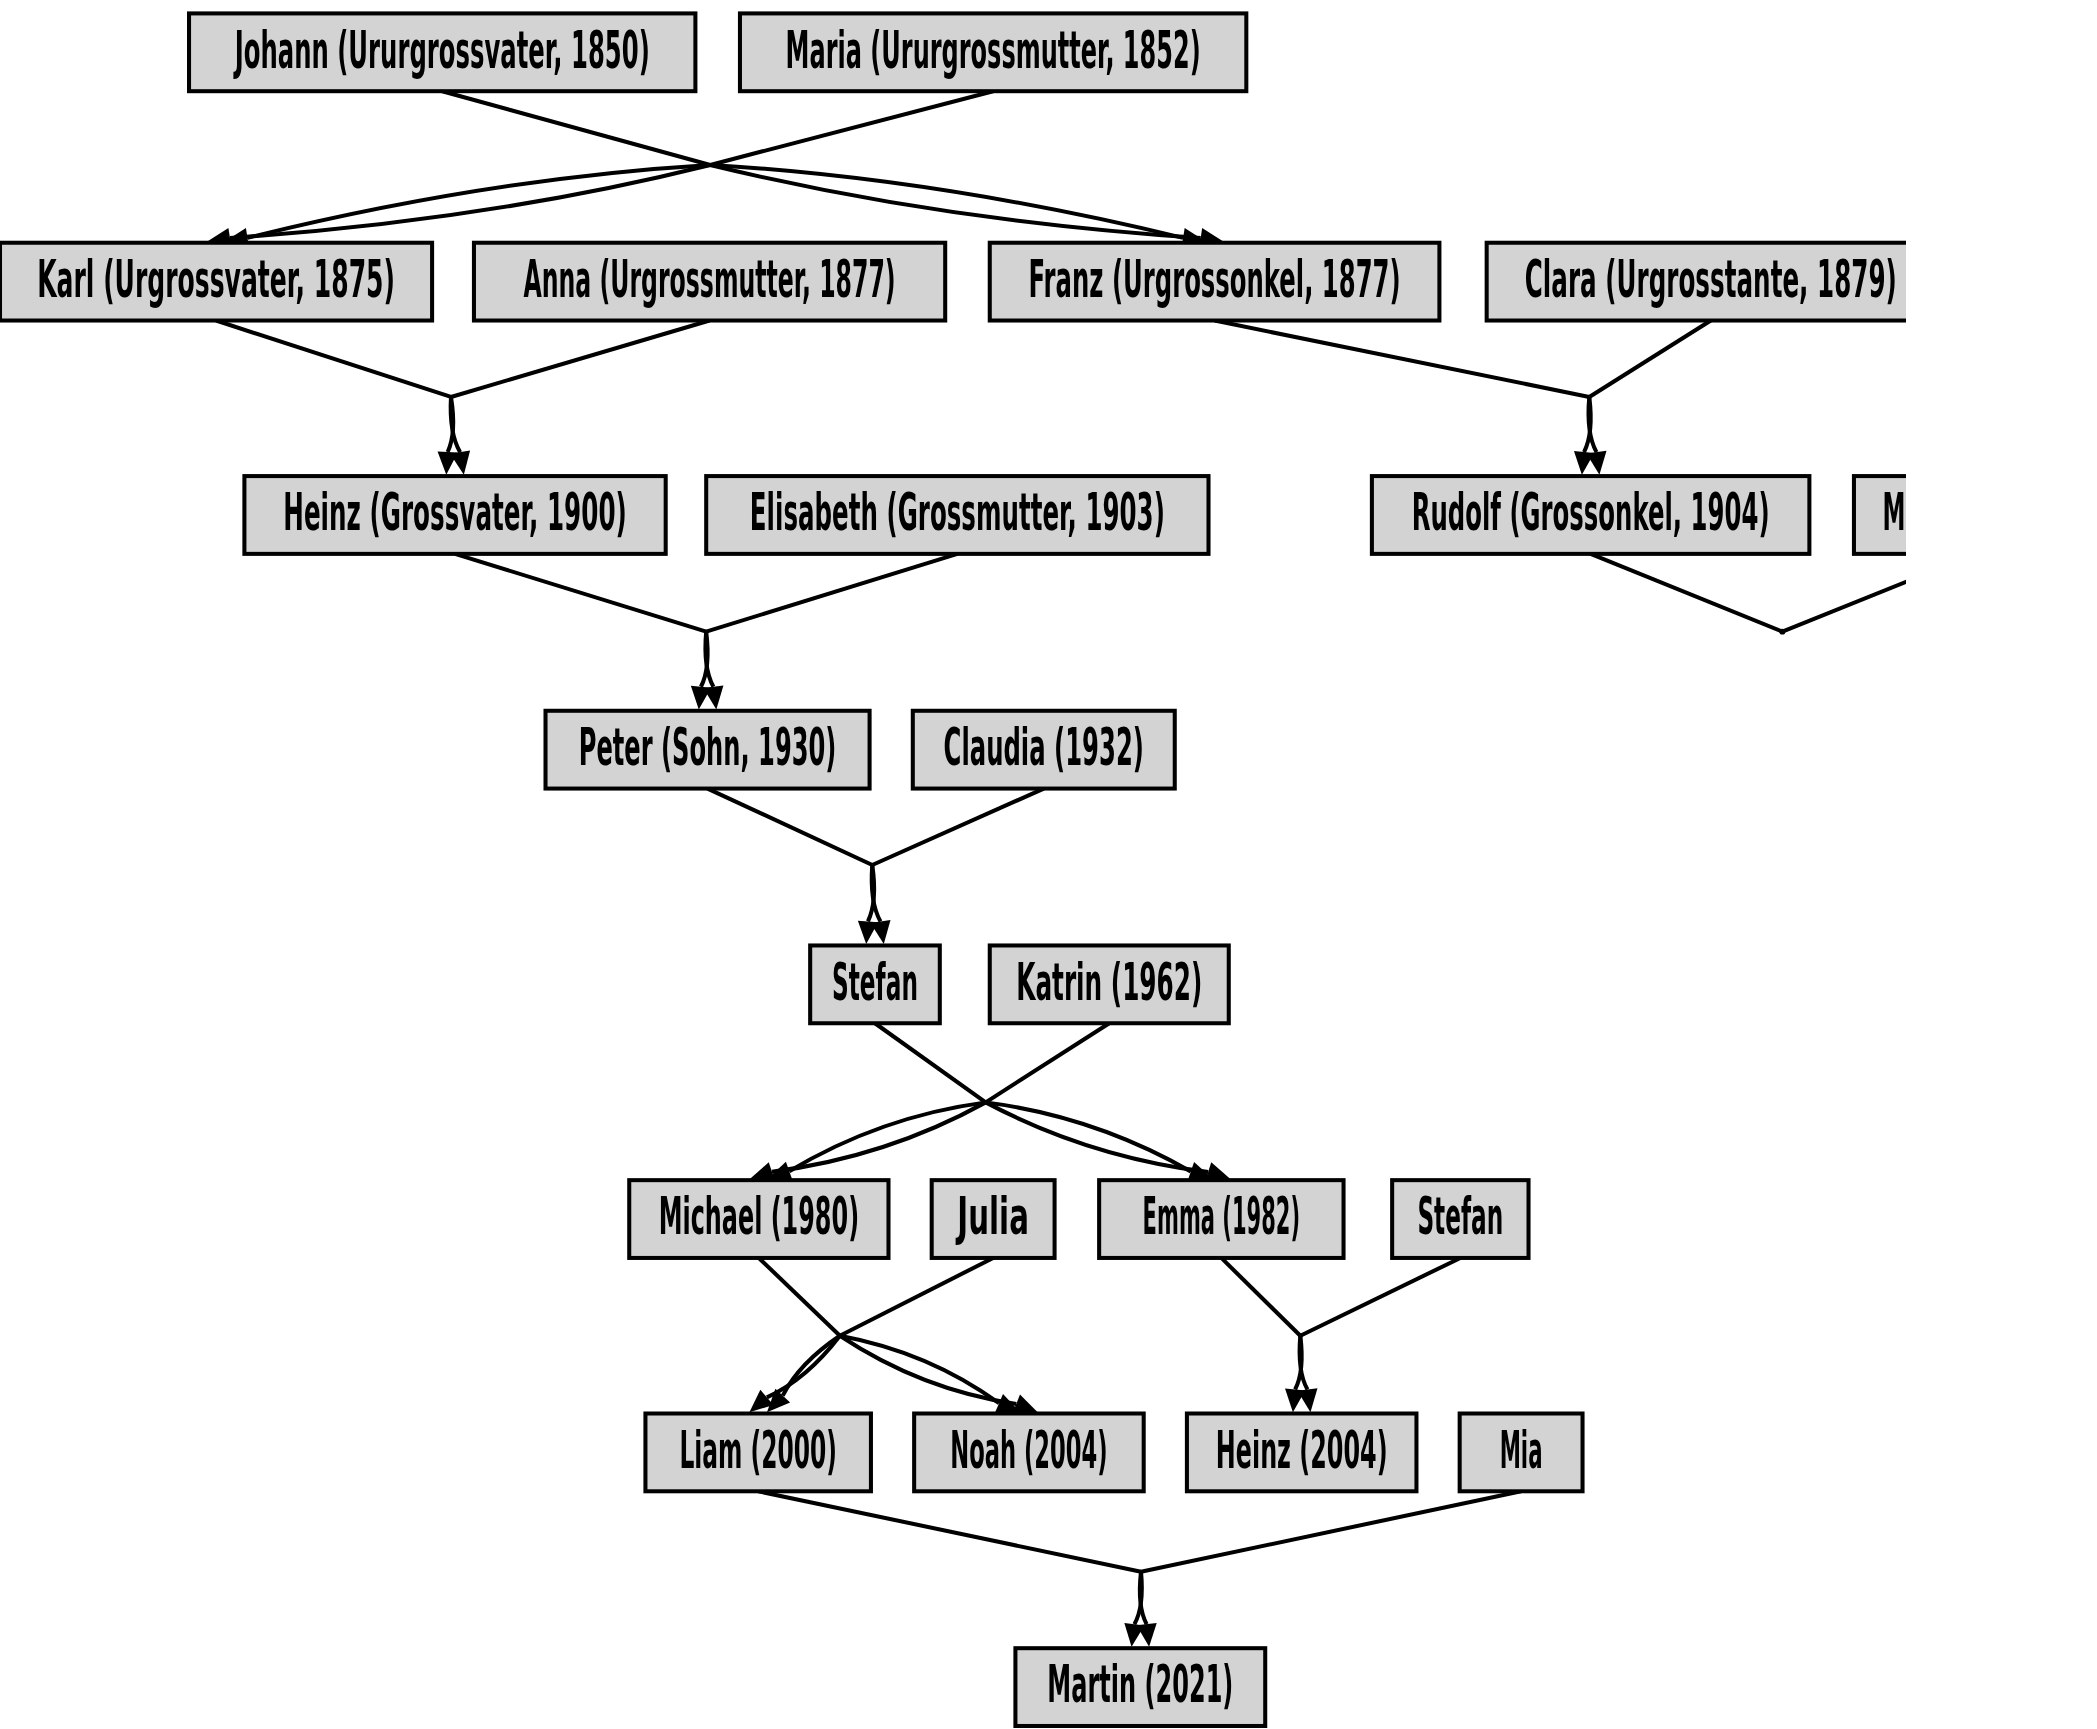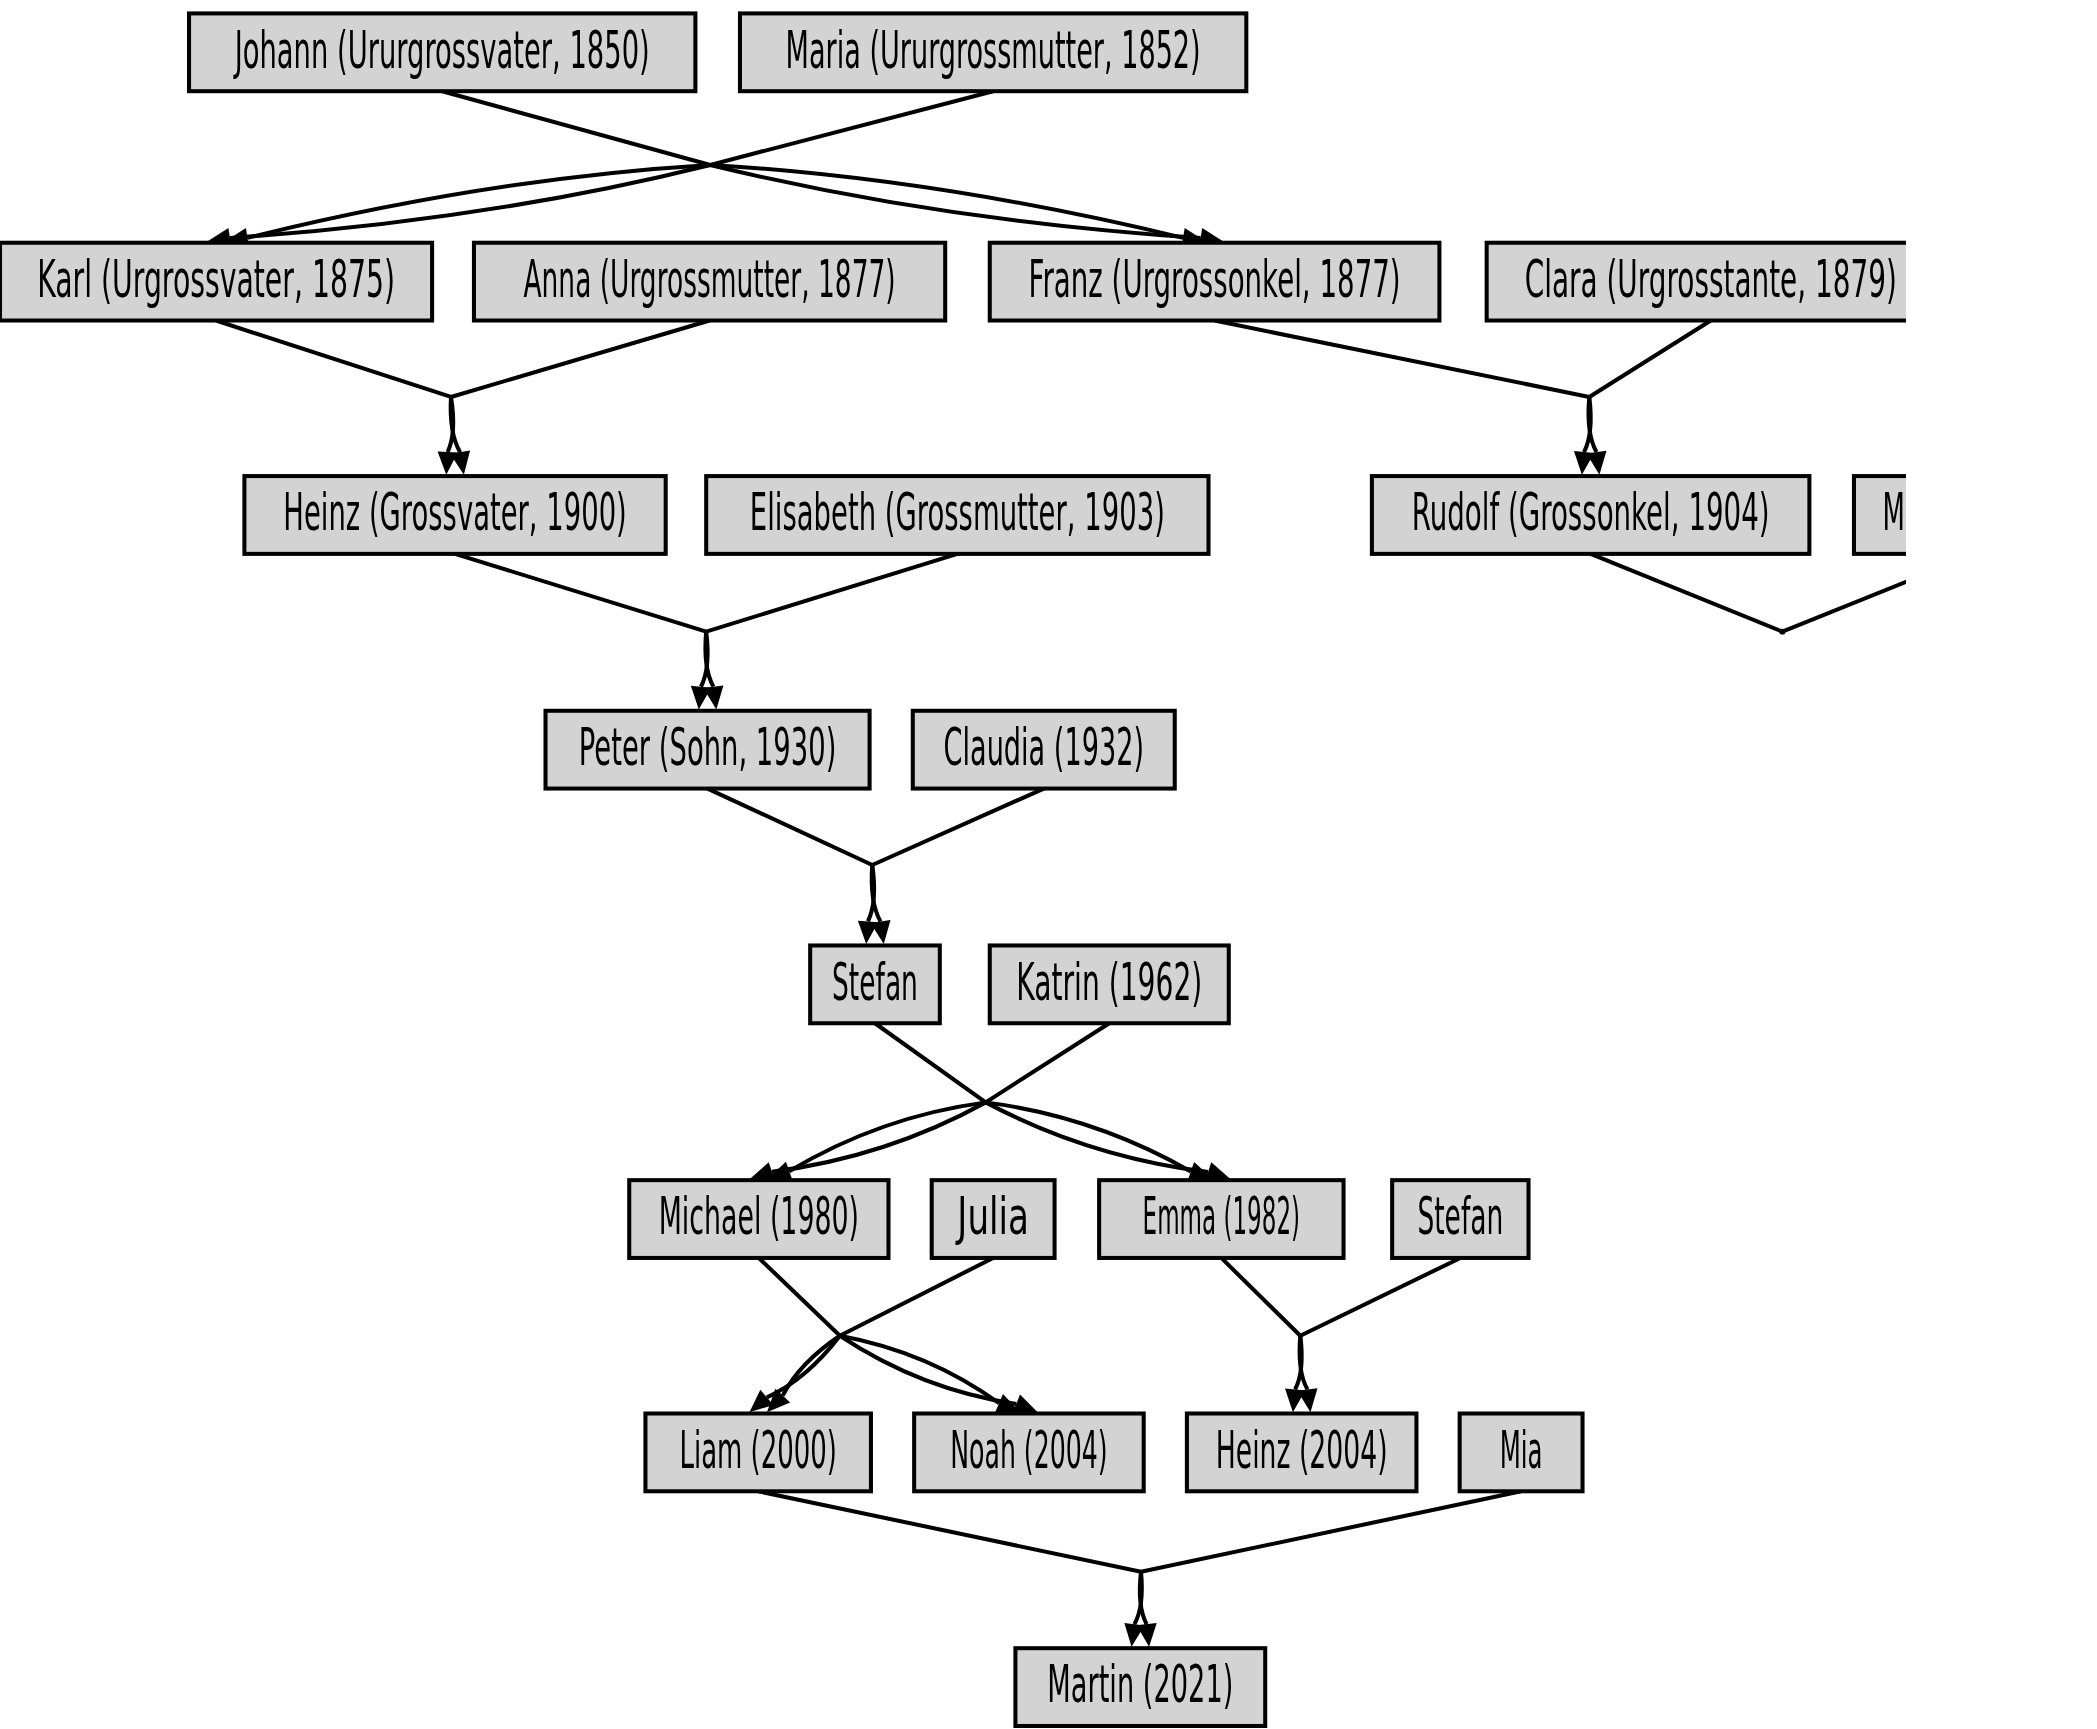--- a/index.html
+++ b/index.html
@@ -9,20 +9,21 @@
   }
   body {
     font-family: "DejaVu Sans", "Liberation Sans", sans-serif;
   }
   #canvas-wrap {
     position: relative;
     width: 1906px;
     height: 1730px;
     background: #ffffff;
     overflow: hidden;
+    font-weight: bold;
   }
   svg#tree {
     position: absolute;
     left: 0;
     top: 0;
     width: 2097px;
     height: 1730px;
     display: block;
   }
   .node-box {

